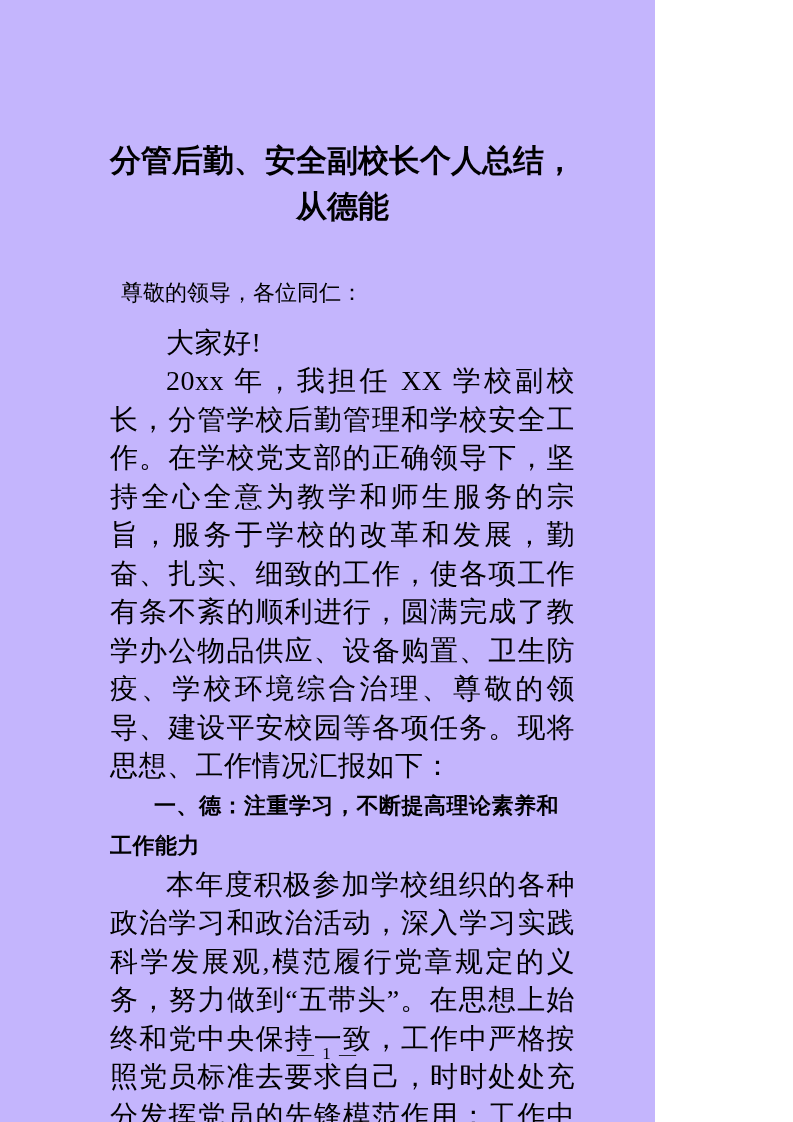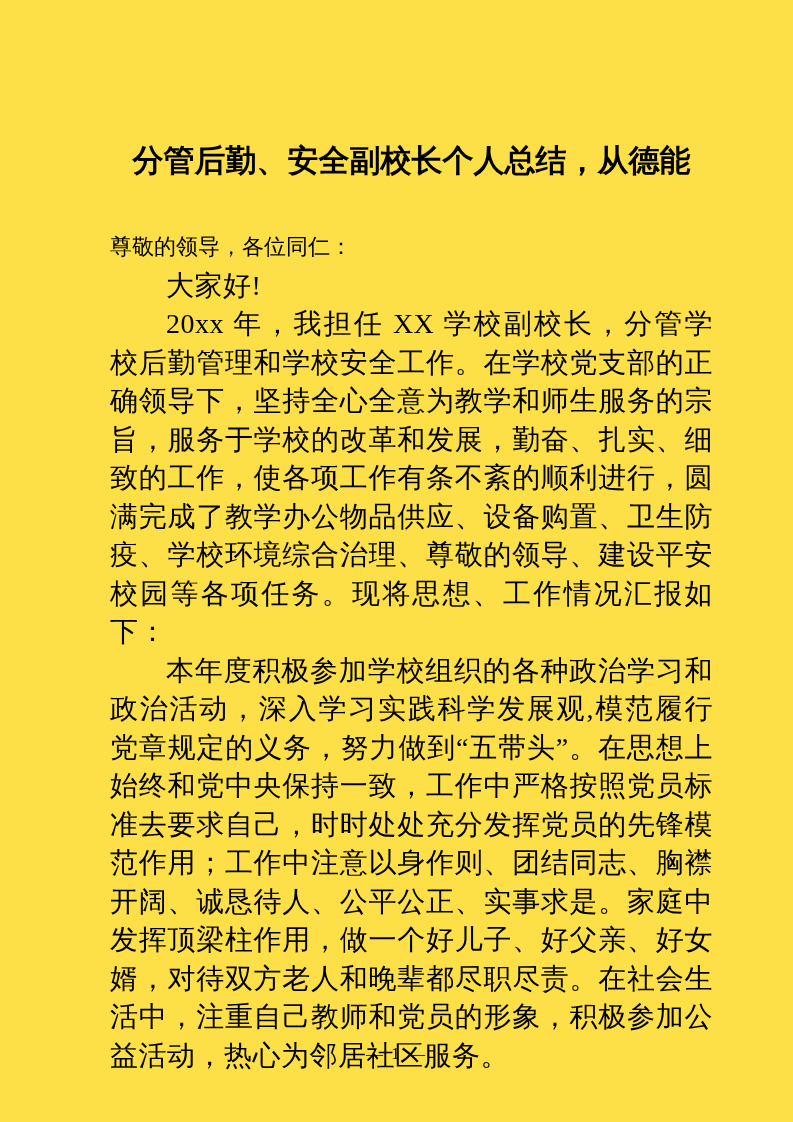--- a/index.html
+++ b/index.html
@@ -9,39 +9,39 @@
     }
     body {
       width: 793px;
       height: 1122px;
       font-family: "Liberation Serif", "DejaVu Serif", serif;
       color: #000000;
     }
     .page {
       position: relative;
       box-sizing: border-box;
-      width: 793px;
+      width: 655px;
       height: 1122px;
       padding: 138px 80px 0 110px;
-      background: #fde047;
+      background: #c4b5fd;
       overflow: hidden;
     }
     .title {
       margin: 0 0 44px 0;
       font-size: 31px;
       font-weight: bold;
       text-align: center;
       line-height: 46px;
       font-family: "Liberation Serif", "DejaVu Serif", serif;
     }
     .title-line {
       display: block;
     }
     .salutation {
-      margin: 0;
+      margin: 11px;
       font-size: 22px;
       line-height: 38.5px;
       text-align: justify;
       text-justify: inter-ideograph;
     }
     .body-para {
       margin: 0;
       font-size: 28px;
       line-height: 38.5px;
       text-align: justify;
@@ -75,19 +75,20 @@
   <h1 class="title">
     <span class="title-line">分管后勤、安全副校长个人总结，从德能</span>
   </h1>
 
   <p class="salutation">尊敬的领导，各位同仁：</p>
 
   <p class="body-para">大家好!</p>
 
   <p class="body-para">20xx 年，我担任 XX 学校副校长，分管学校后勤管理和学校安全工作。在学校党支部的正确领导下，坚持全心全意为教学和师生服务的宗旨，服务于学校的改革和发展，勤奋、扎实、细致的工作，使各项工作有条不紊的顺利进行，圆满完成了教学办公物品供应、设备购置、卫生防疫、学校环境综合治理、尊敬的领导、建设平安校园等各项任务。现将思想、工作情况汇报如下：</p>
 
+  <p class="heading">一、德：注重学习，不断提高理论素养和工作能力</p>
 
   <p class="body-para">本年度积极参加学校组织的各种政治学习和政治活动，深入学习实践科学发展观,模范履行党章规定的义务，努力做到“五带头”。在思想上始终和党中央保持一致，工作中严格按照党员标准去要求自己，时时处处充分发挥党员的先锋模范作用；工作中注意以身作则、团结同志、胸襟开阔、诚恳待人、公平公正、实事求是。家庭中发挥顶梁柱作用，做一个好儿子、好父亲、好女婿，对待双方老人和晚辈都尽职尽责。在社会生活中，注重自己教师和党员的形象，积极参加公益活动，热心为邻居社区服务。</p>
 
 
   <div class="footer">— 1 —</div>
 
 </div>
 
 </body></html>

